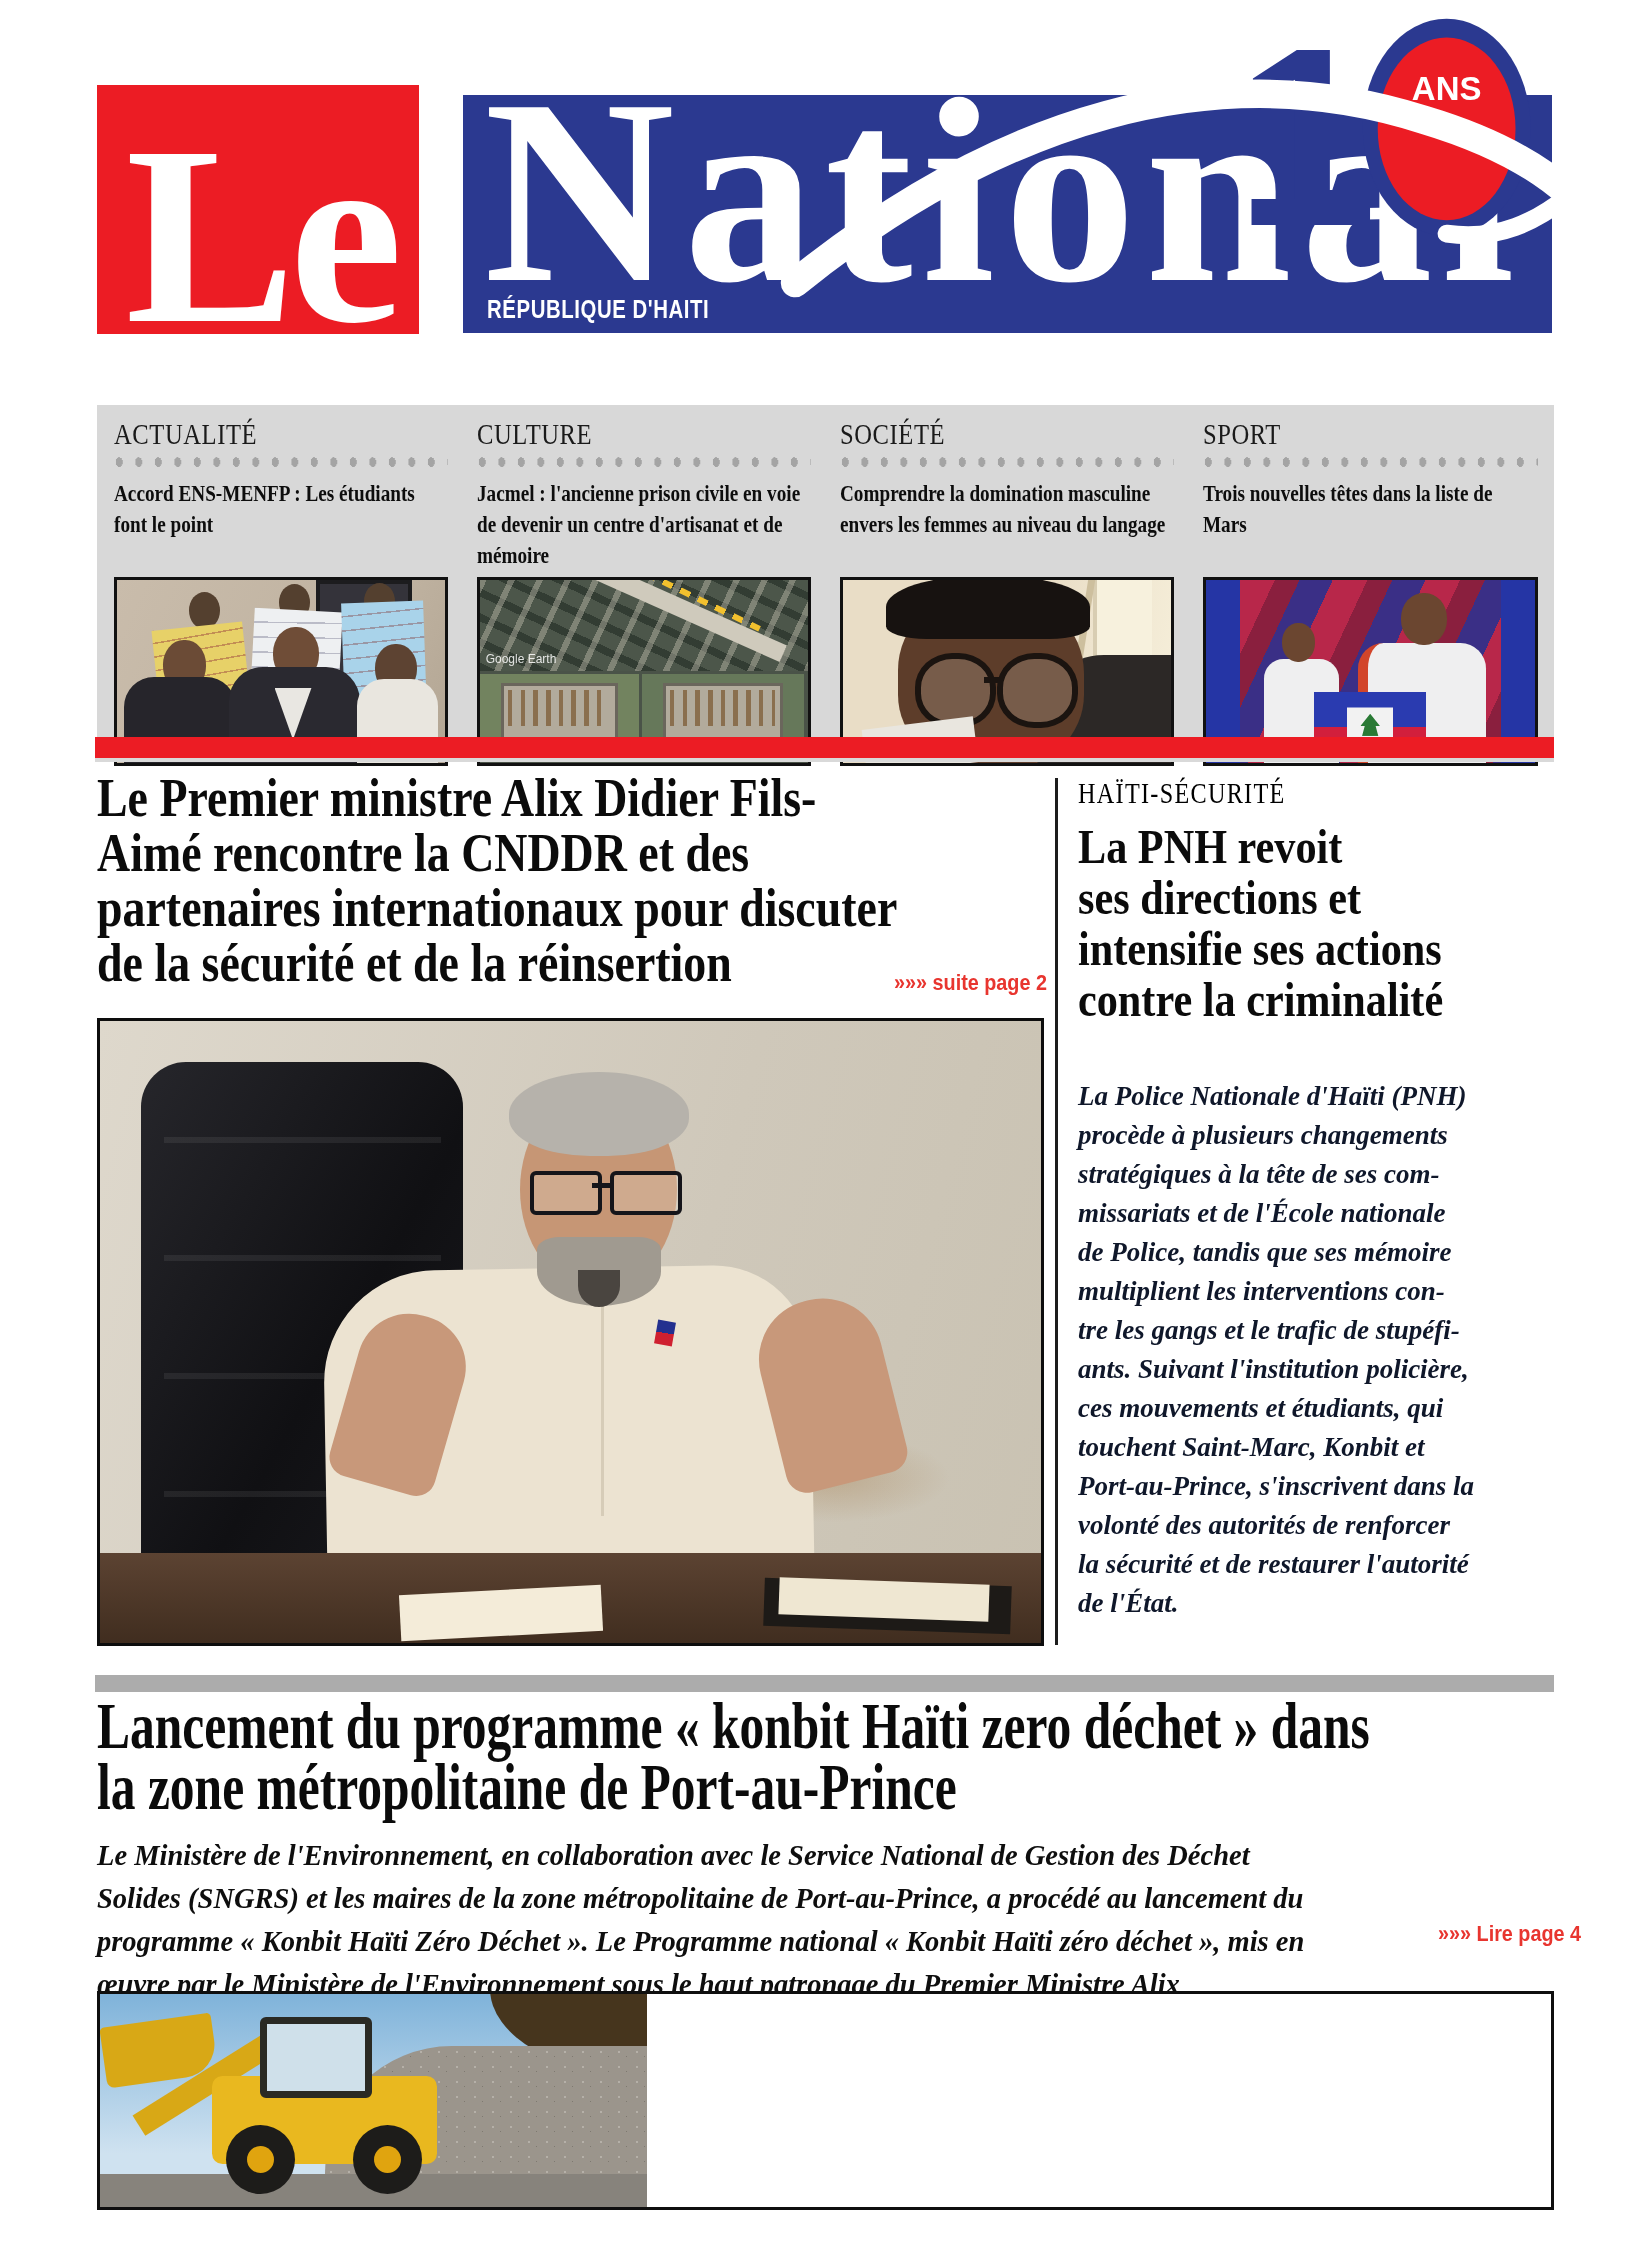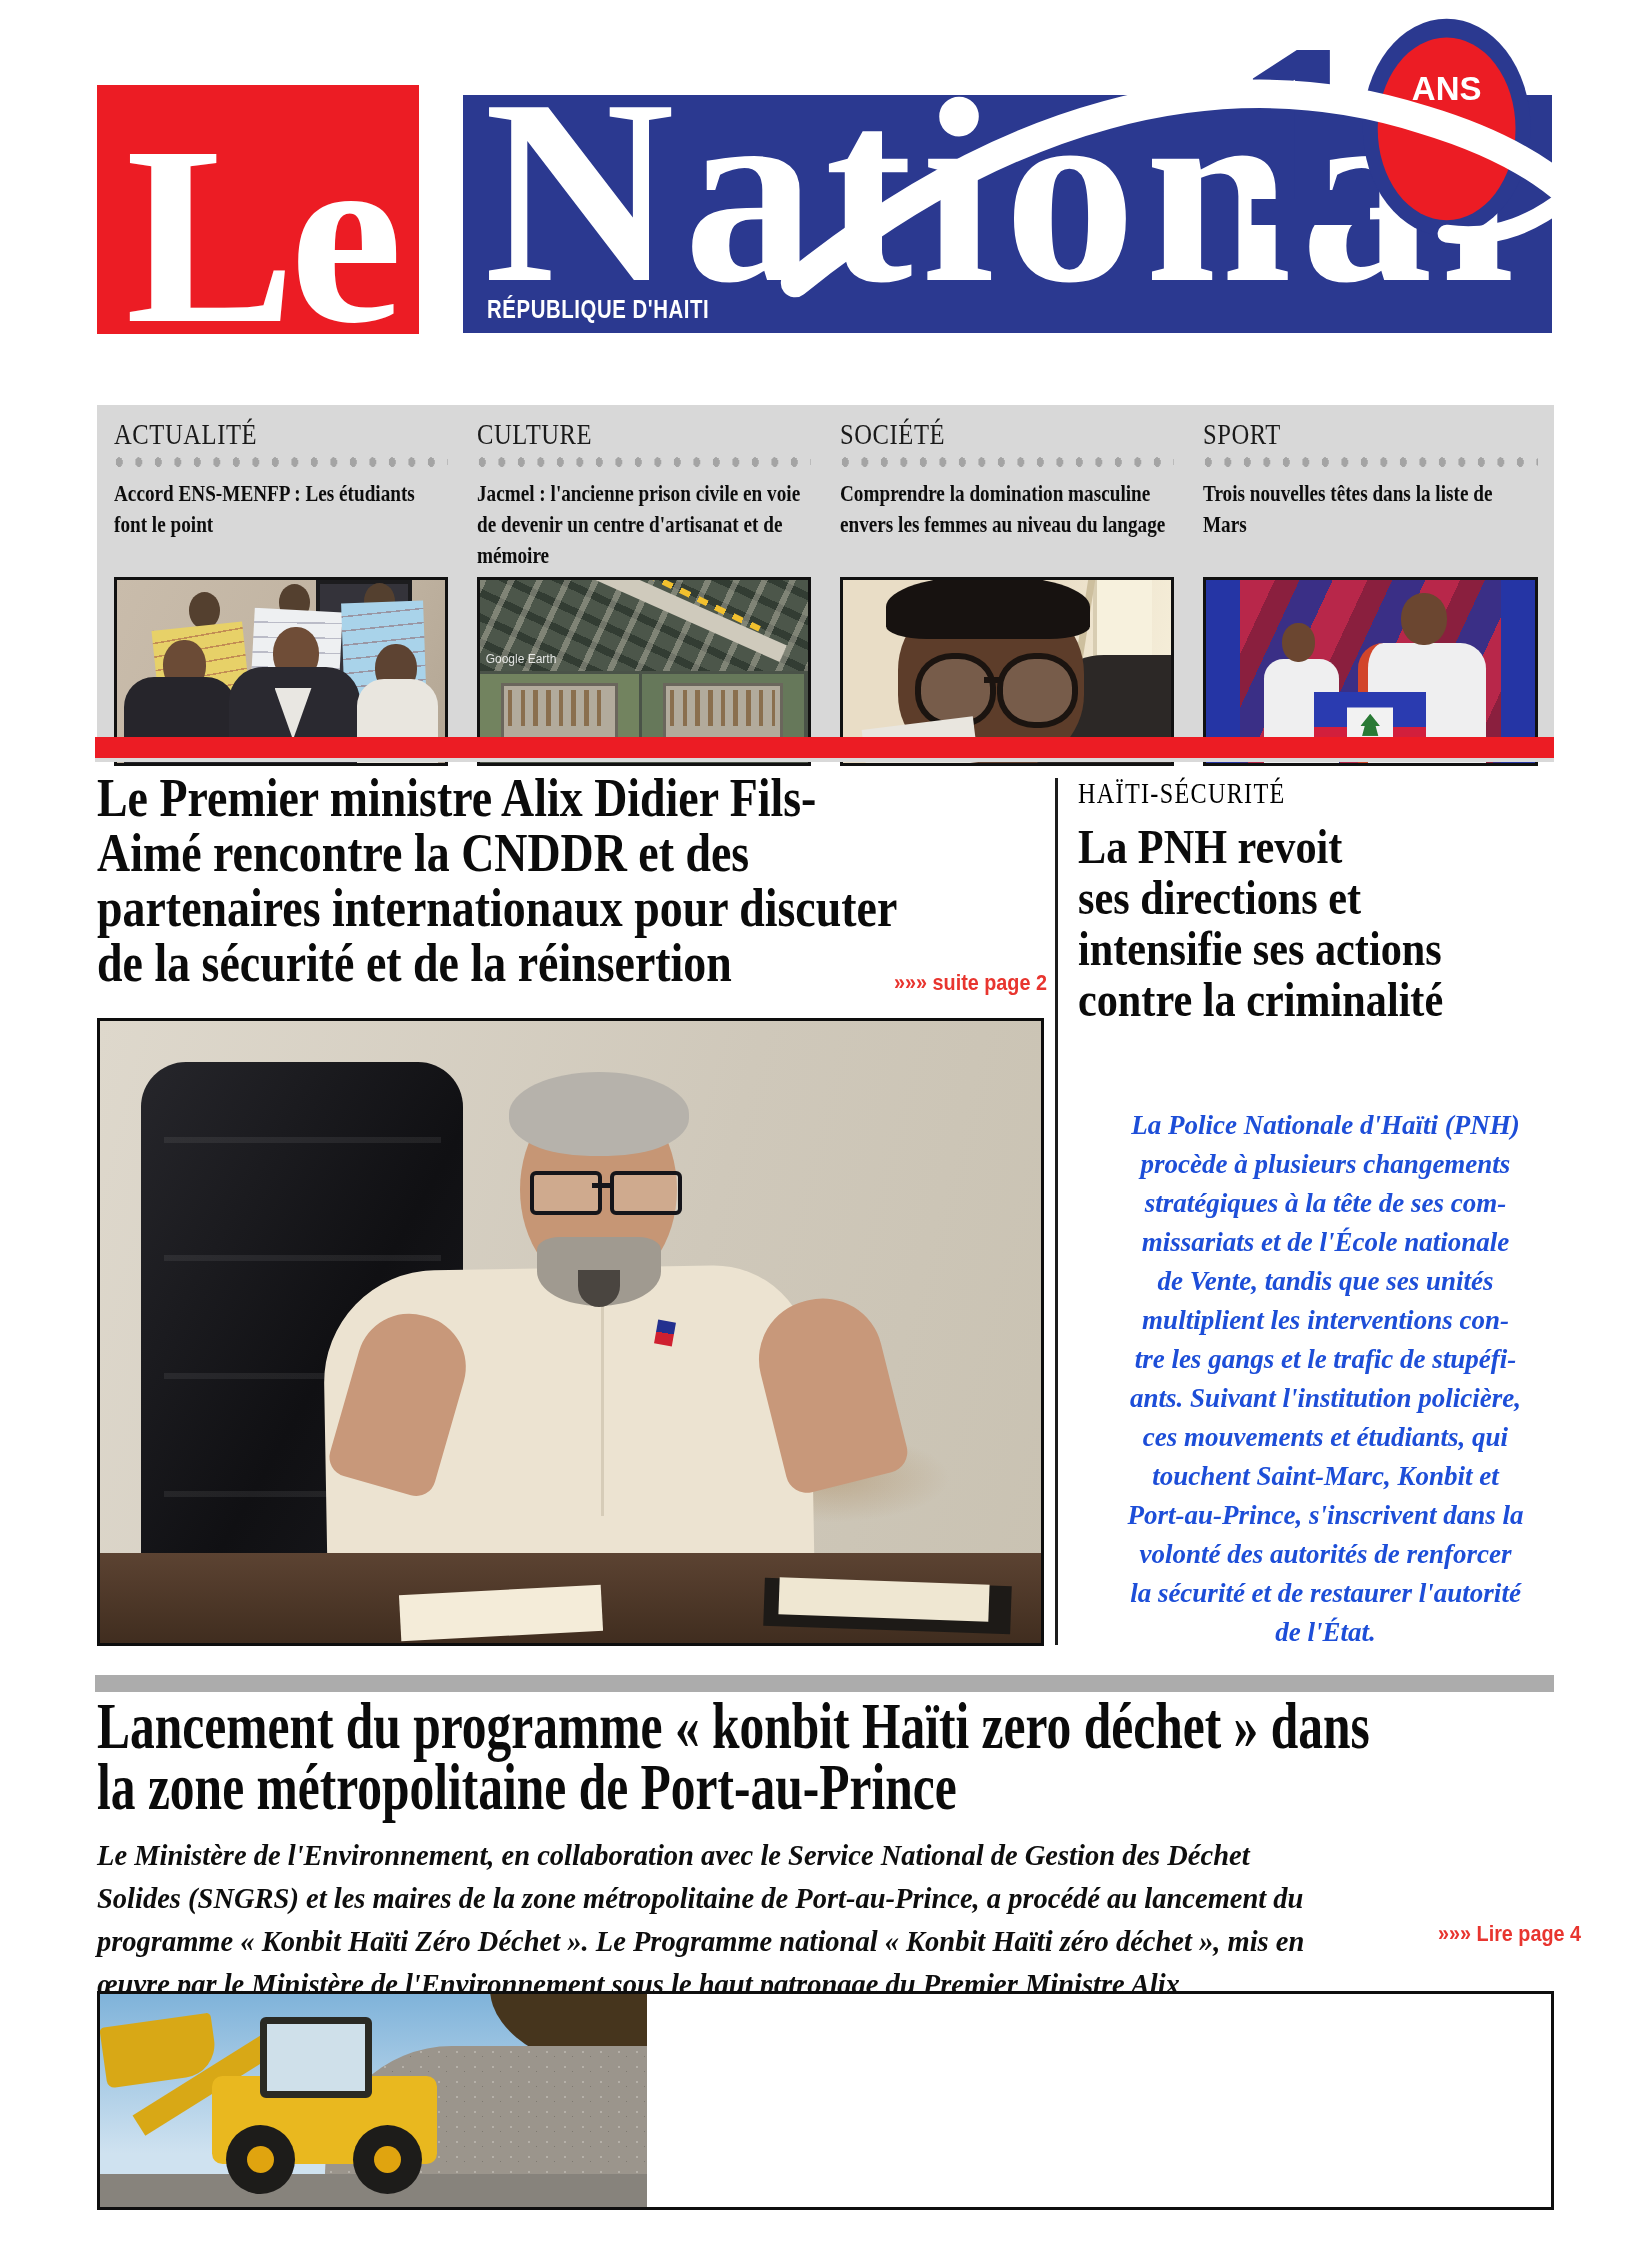--- a/index.html
+++ b/index.html
@@ -144,22 +144,22 @@
   .pm-paper1{position:absolute;left:300px;bottom:7.5px;width:202px;height:46px;background:#f4ecd9;transform:rotate(-3deg);}
   .pm-folder{position:absolute;right:30px;bottom:13.5px;width:247px;height:48px;background:#1d1a17;transform:rotate(2deg);}
   .pm-paper2{position:absolute;right:52px;bottom:25.5px;width:210px;height:37px;background:#efe7d2;transform:rotate(2deg);}
 
   
   .right-col{position:absolute;left:1078px;top:778px;width:486px;}
   .kicker{font-size:28.5px;font-weight:400;color:#000;transform:scaleX(.85);transform-origin:left top;
         letter-spacing:1.5px;white-space:nowrap;}
   .sec-headline{margin-top:10.5px;font-weight:bold;font-size:48px;line-height:51px;color:#0b0b0b;
         width:555px;transform:scaleX(.88);transform-origin:left top;}
-  .sec-body{margin-top:81px;font-style:italic;font-weight:bold;font-size:27px;line-height:39px;color:#1d4ed8;
-        width:495px;text-align:center;}
+  .sec-body{margin-top:52px;font-style:italic;font-weight:bold;font-size:27px;line-height:39px;color:#0f172a;
+        width:495px;}
 
   
   .launch-headline{position:absolute;left:97px;top:1695px;width:1950px;font-weight:bold;font-size:66px;
         line-height:61px;color:#0b0b0b;transform:scaleX(.75);transform-origin:left top;}
   .launch-body{position:absolute;left:97px;top:1834px;width:1457px;font-style:italic;font-weight:bold;
         font-size:28.5px;line-height:43px;color:#0e0e0e;}
   .lire{position:absolute;left:1438px;top:1921px;font-family:"Liberation Sans",sans-serif;font-weight:bold;
         font-size:22.5px;color:#e8352f;transform:scaleX(.88);transform-origin:left top;white-space:nowrap;}
 
   
@@ -334,21 +334,21 @@
       <div>La PNH revoit</div>
       <div>ses directions et</div>
       <div>intensifie ses actions</div>
       <div>contre la criminalité</div>
     </div>
     <div class="sec-body">
       <div>La Police Nationale d'Haïti (PNH)</div>
       <div>procède à plusieurs changements</div>
       <div>stratégiques à la tête de ses com-</div>
       <div>missariats et de l'École nationale</div>
-      <div>de Vente, tandis que ses unités</div>
+      <div>de Police, tandis que ses mémoire</div>
       <div>multiplient les interventions con-</div>
       <div>tre les gangs et le trafic de stupéfi-</div>
       <div>ants. Suivant l'institution policière,</div>
       <div>ces mouvements et étudiants, qui</div>
       <div>touchent Saint-Marc, Konbit et</div>
       <div>Port-au-Prince, s'inscrivent dans la</div>
       <div>volonté des autorités de renforcer</div>
       <div>la sécurité et de restaurer l'autorité</div>
       <div>de l'État.</div>
     </div>

